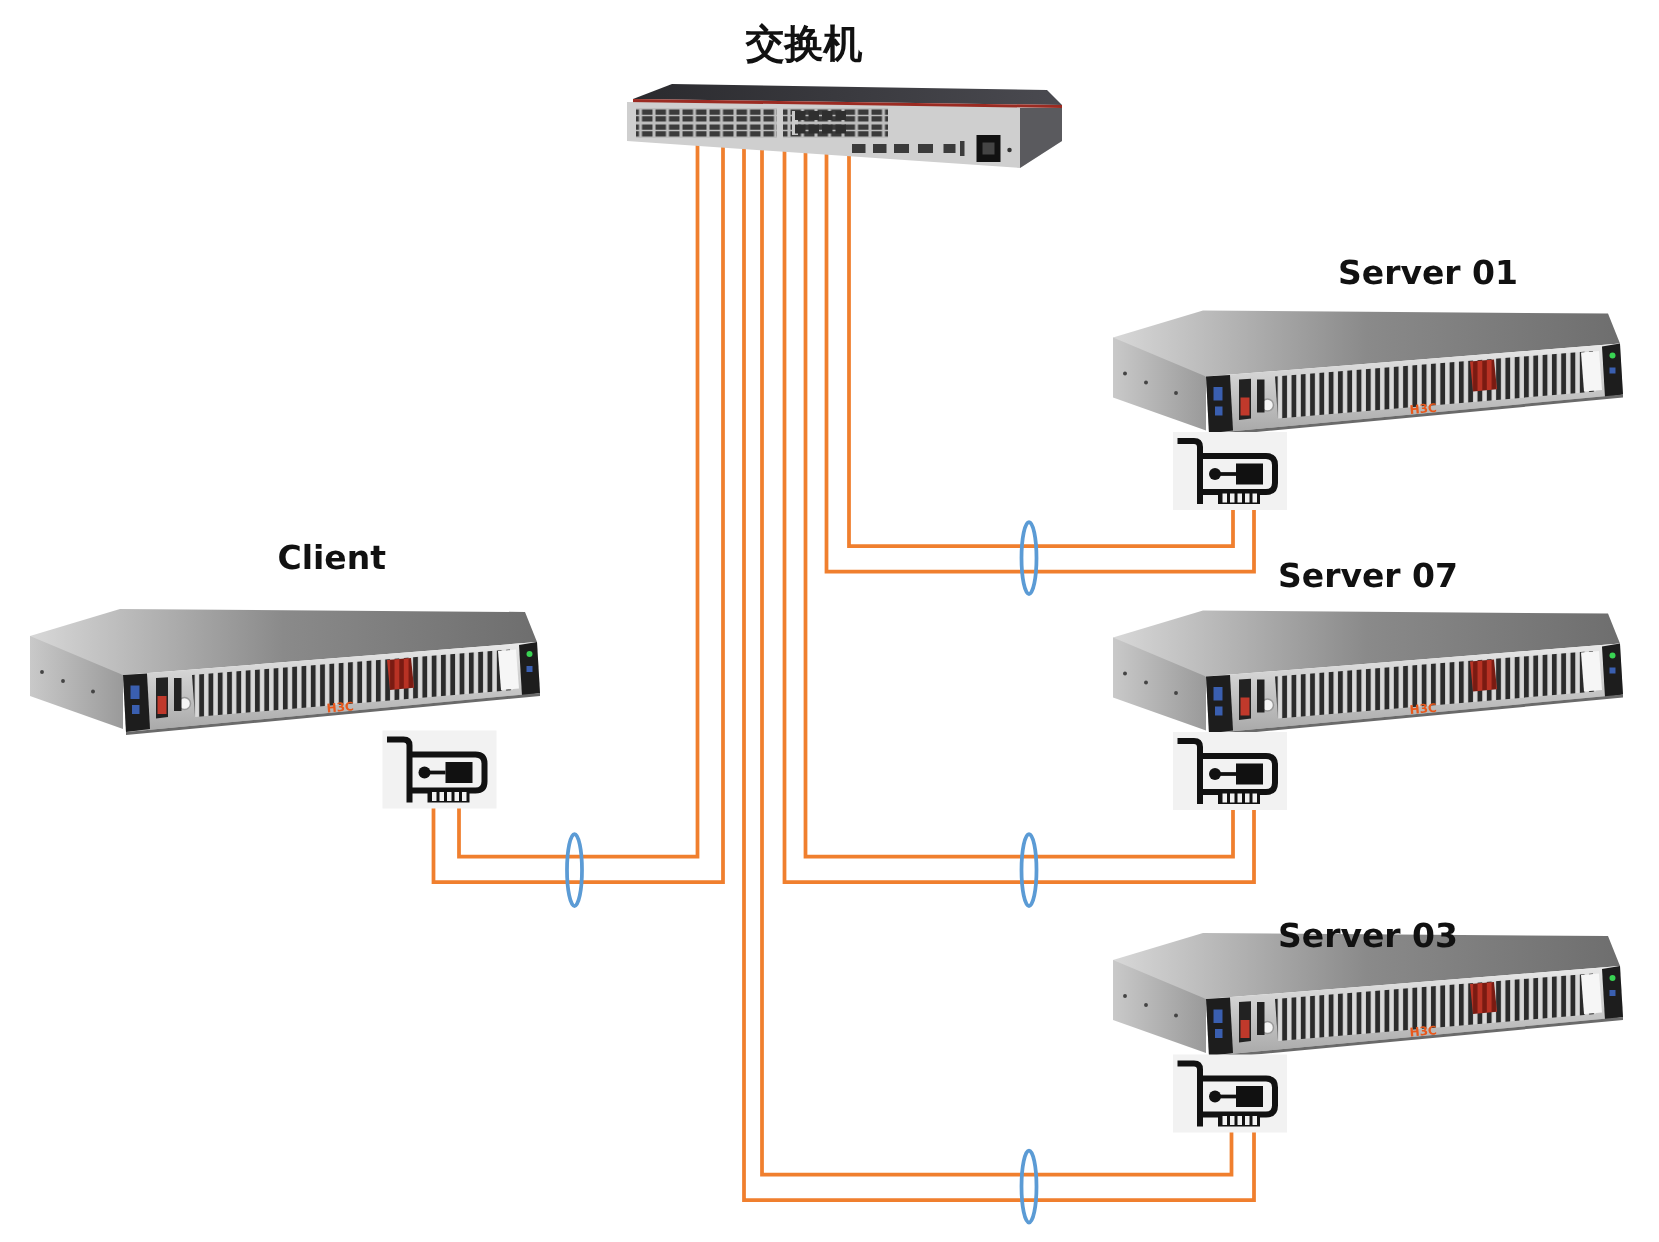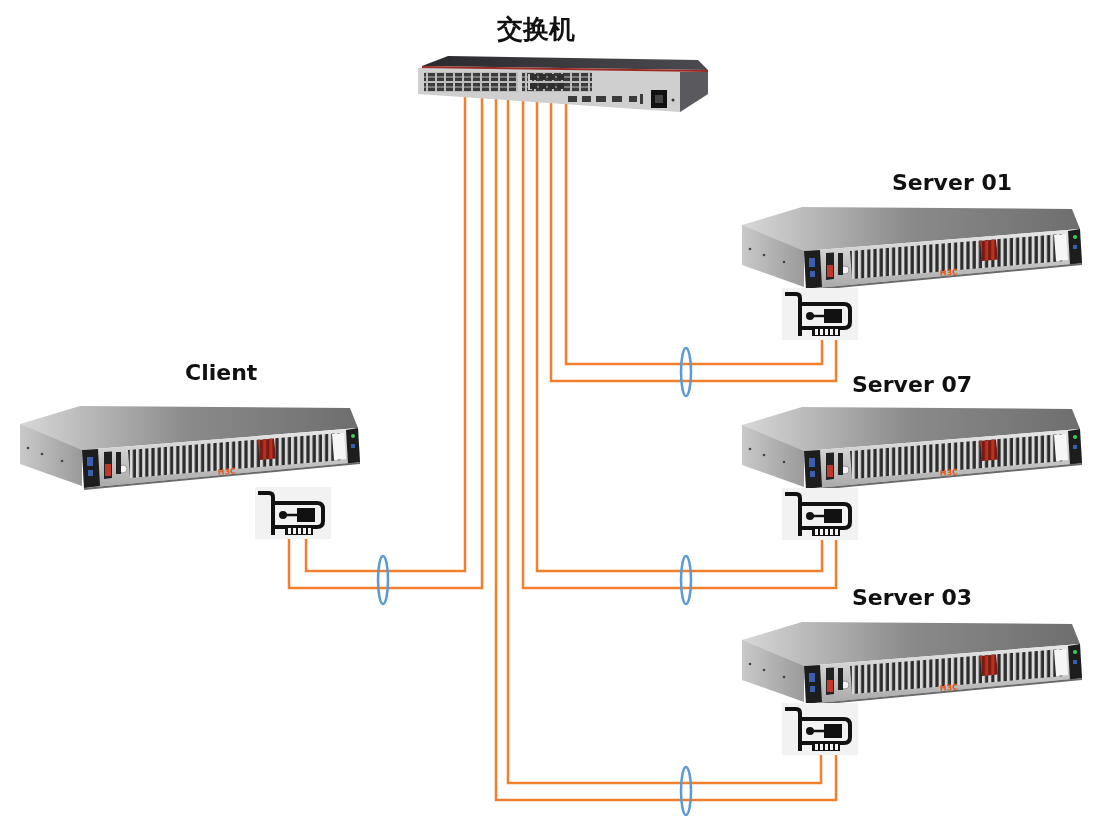--- a/index.html
+++ b/index.html
@@ -160,14 +160,14 @@
         <ellipse cx="686" cy="372" rx="5" ry="24" fill="none" stroke="#5b9bd5" stroke-width="2.5"></ellipse>
         <ellipse cx="686" cy="580" rx="5" ry="24" fill="none" stroke="#5b9bd5" stroke-width="2.5"></ellipse>
         <ellipse cx="686" cy="791" rx="5" ry="24" fill="none" stroke="#5b9bd5" stroke-width="2.5"></ellipse>
       </g>
   </svg>
 
   <div class="label cn" style="left:497px; top:12px;">交换机</div>
   <div class="label" style="left:142px; top:360px;margin-left:43px;">Client</div>
   <div class="label" style="left:892px; top:170px;">Server 01</div>
   <div class="label" style="left:852px; top:372px;">Server 07</div>
-  <div class="label" style="left:852px; top:585px;">Server 03</div>
+  <div class="label" style="left:852px; top:612px;">Server 03</div>
 </div>
 
 </body></html>

